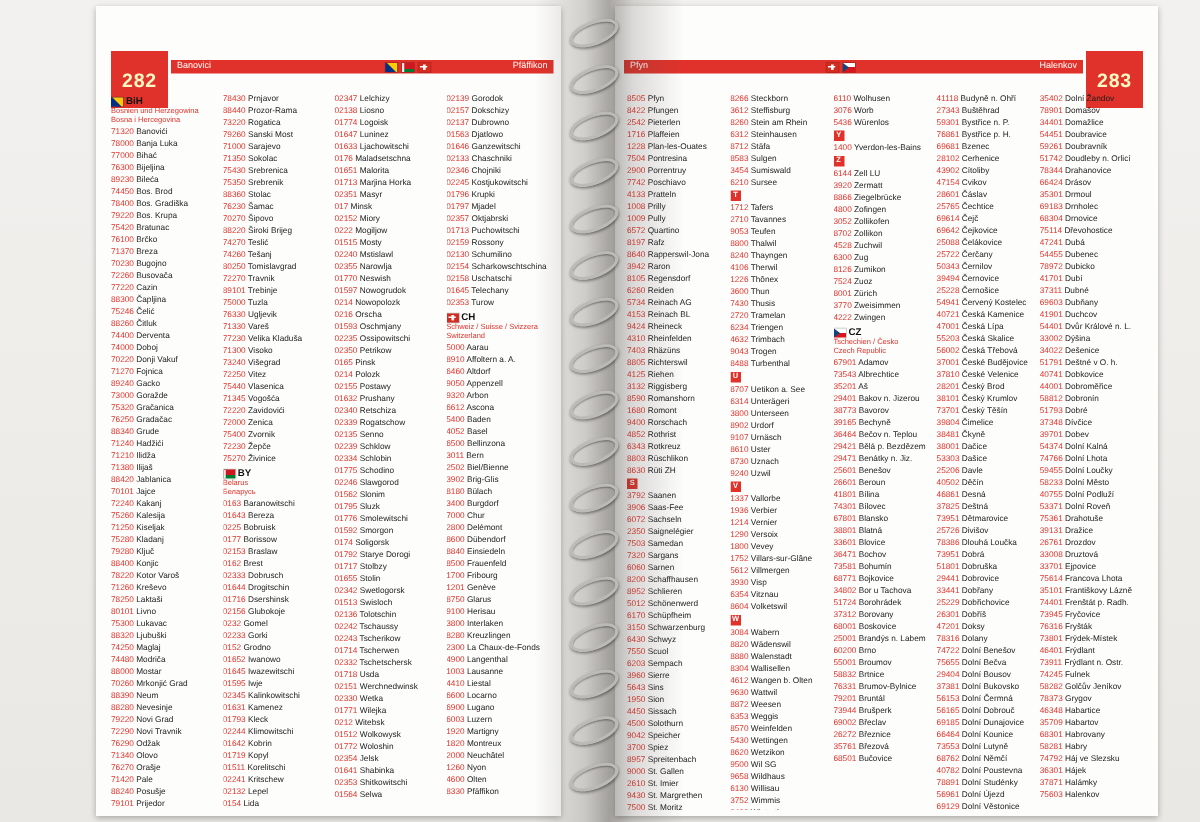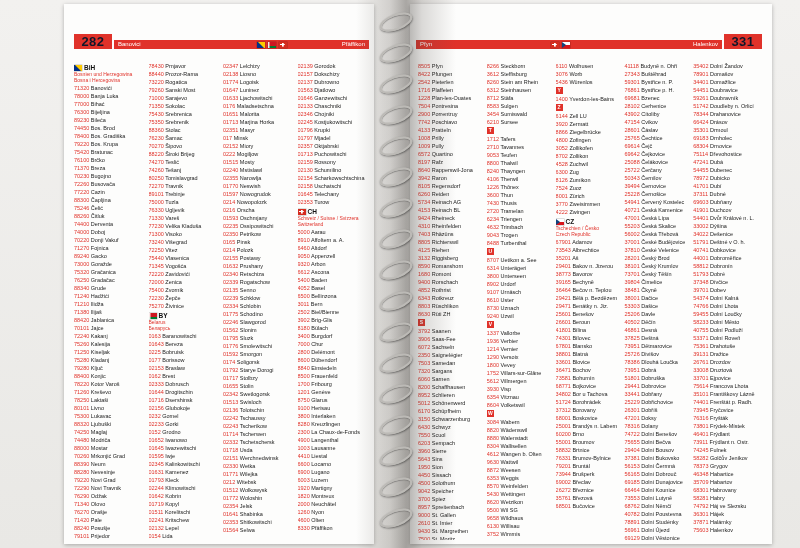--- a/index.html
+++ b/index.html
@@ -9,22 +9,22 @@
     font-family:"Liberation Sans", sans-serif;
   }
   .book{position:relative;width:800px;height:548px;background:linear-gradient(180deg,#f2f1ef,#e9e8e5);}
   .page{position:absolute;top:4px;bottom:4px;background:#fdfdfc;box-shadow:0 1px 4px rgba(0,0,0,.28);}
   .page.left{left:64px;width:310px;}
   .page.right{left:410px;width:362px;}
 
   
   .hdr{position:absolute;top:30px;left:0;right:0;height:22px;}
   .badge{
-    position:absolute;top:0;width:38px;height:15px;background:var(--accent,#e0322a);
-    color:#0f172a;font-size:13px;font-weight:bold;display:flex;align-items:center;justify-content:center;
+    position:absolute;top:0;width:38px;height:38px;background:var(--accent,#e0322a);
+    color:#fef9c3;font-size:13px;font-weight:bold;display:flex;align-items:center;justify-content:center;
     letter-spacing:.5px;
   }
   .badge-l{left:10px;}
   .badge-r{right:10px;}
   .bar{position:absolute;top:6px;height:9px;background:var(--accent,#e0322a);}
   .bar-l{left:50px;right:5px;}
   .bar-r{left:6px;right:50px;}
   .hw{position:absolute;top:0;color:#fff;font-size:6px;line-height:9px;white-space:nowrap;}
   .hw-l{left:4px;}
   .hw-r{right:4px;}
@@ -351,21 +351,21 @@
           <div class="entry"><span class="code">2000</span> <span class="name">Neuchâtel</span></div>
           <div class="entry"><span class="code">1260</span> <span class="name">Nyon</span></div>
           <div class="entry"><span class="code">4600</span> <span class="name">Olten</span></div>
           <div class="entry"><span class="code">8330</span> <span class="name">Pfäffikon</span></div>
         </div>
     </div>
   </div>
 
   <div class="page right">
     <div class="hdr">
-      <div class="badge badge-r">331</div>
+      <div class="badge badge-r">283</div>
       <div class="bar bar-r">
         <span class="hw hw-l">Pfyn</span>
         <span class="hw hw-r">Halenkov</span>
         <span class="barflags barflags-r">
             <span class="flag flag-ch"></span>
             <span class="flag flag-cz"></span>
           </span>
       </div>
     </div>
     <div class="cols cols-r">

